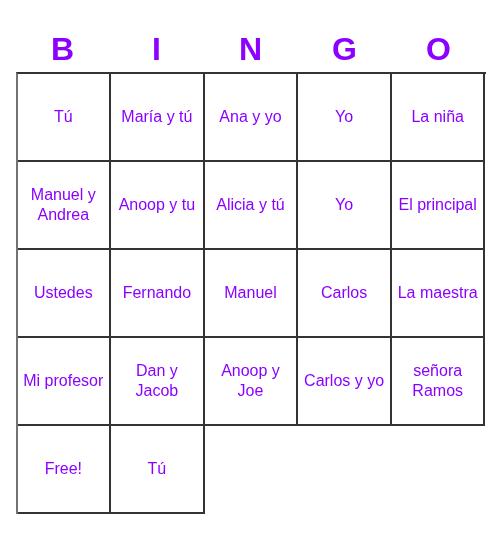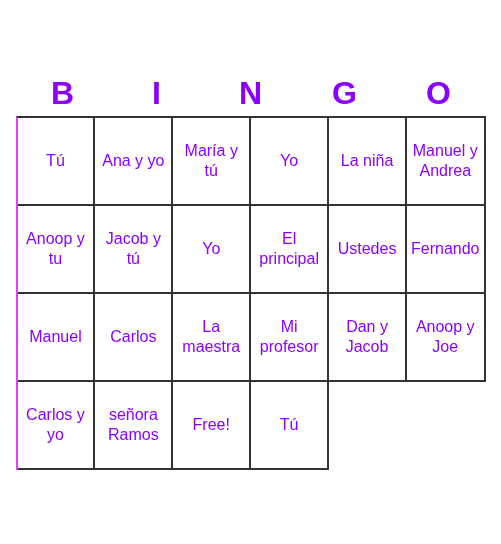--- a/index.html
+++ b/index.html
@@ -27,22 +27,22 @@
     }
     .bingo-header-cell {
       color: #8B00FF;
       font-size: 32px;
       font-weight: bold;
       width: 90px;
       text-align: center;
     }
     .bingo-grid {
       display: grid;
-      grid-template-columns: repeat(6, 1fr);
-      border-left: 2px solid #d946ef;
+      grid-template-columns: repeat(5, 1fr);
+      border-left: 2px solid #737373;
       border-top: 2px solid #333;
       width: 100%;
     }
     .bingo-cell {
       border-right: 2px solid #333;
       border-bottom: 2px solid #333;
       min-height: 88px;
       display: flex;
       align-items: center;
       justify-content: center;
@@ -63,39 +63,39 @@
     <div class="bingo-header-cell">I</div>
     <div class="bingo-header-cell">N</div>
     <div class="bingo-header-cell">G</div>
     <div class="bingo-header-cell">O</div>
   </div>
   <div class="bingo-grid" id="grid">
       <div class="bingo-cell">
         <span class="xl">Tú</span>
       </div>
       <div class="bingo-cell">
-        <span class="lg">Ana y yo</span>
+        <span class="lg">María y tú</span>
       </div>
       <div class="bingo-cell">
-        <span class="lg">María y tú</span>
+        <span class="lg">Ana y yo</span>
       </div>
       <div class="bingo-cell">
         <span class="xl">Yo</span>
       </div>
       <div class="bingo-cell">
         <span class="lg">La niña</span>
       </div>
       <div class="bingo-cell">
         <span class="sm">Manuel y Andrea</span>
       </div>
       <div class="bingo-cell">
         <span class="md">Anoop y tu</span>
       </div>
       <div class="bingo-cell">
-        <span class="lg">Jacob y tú</span>
+        <span class="lg">Alicia y tú</span>
       </div>
       <div class="bingo-cell">
         <span class="xl">Yo</span>
       </div>
       <div class="bingo-cell">
         <span class="sm">El principal</span>
       </div>
       <div class="bingo-cell">
         <span class="md">Ustedes</span>
       </div>

